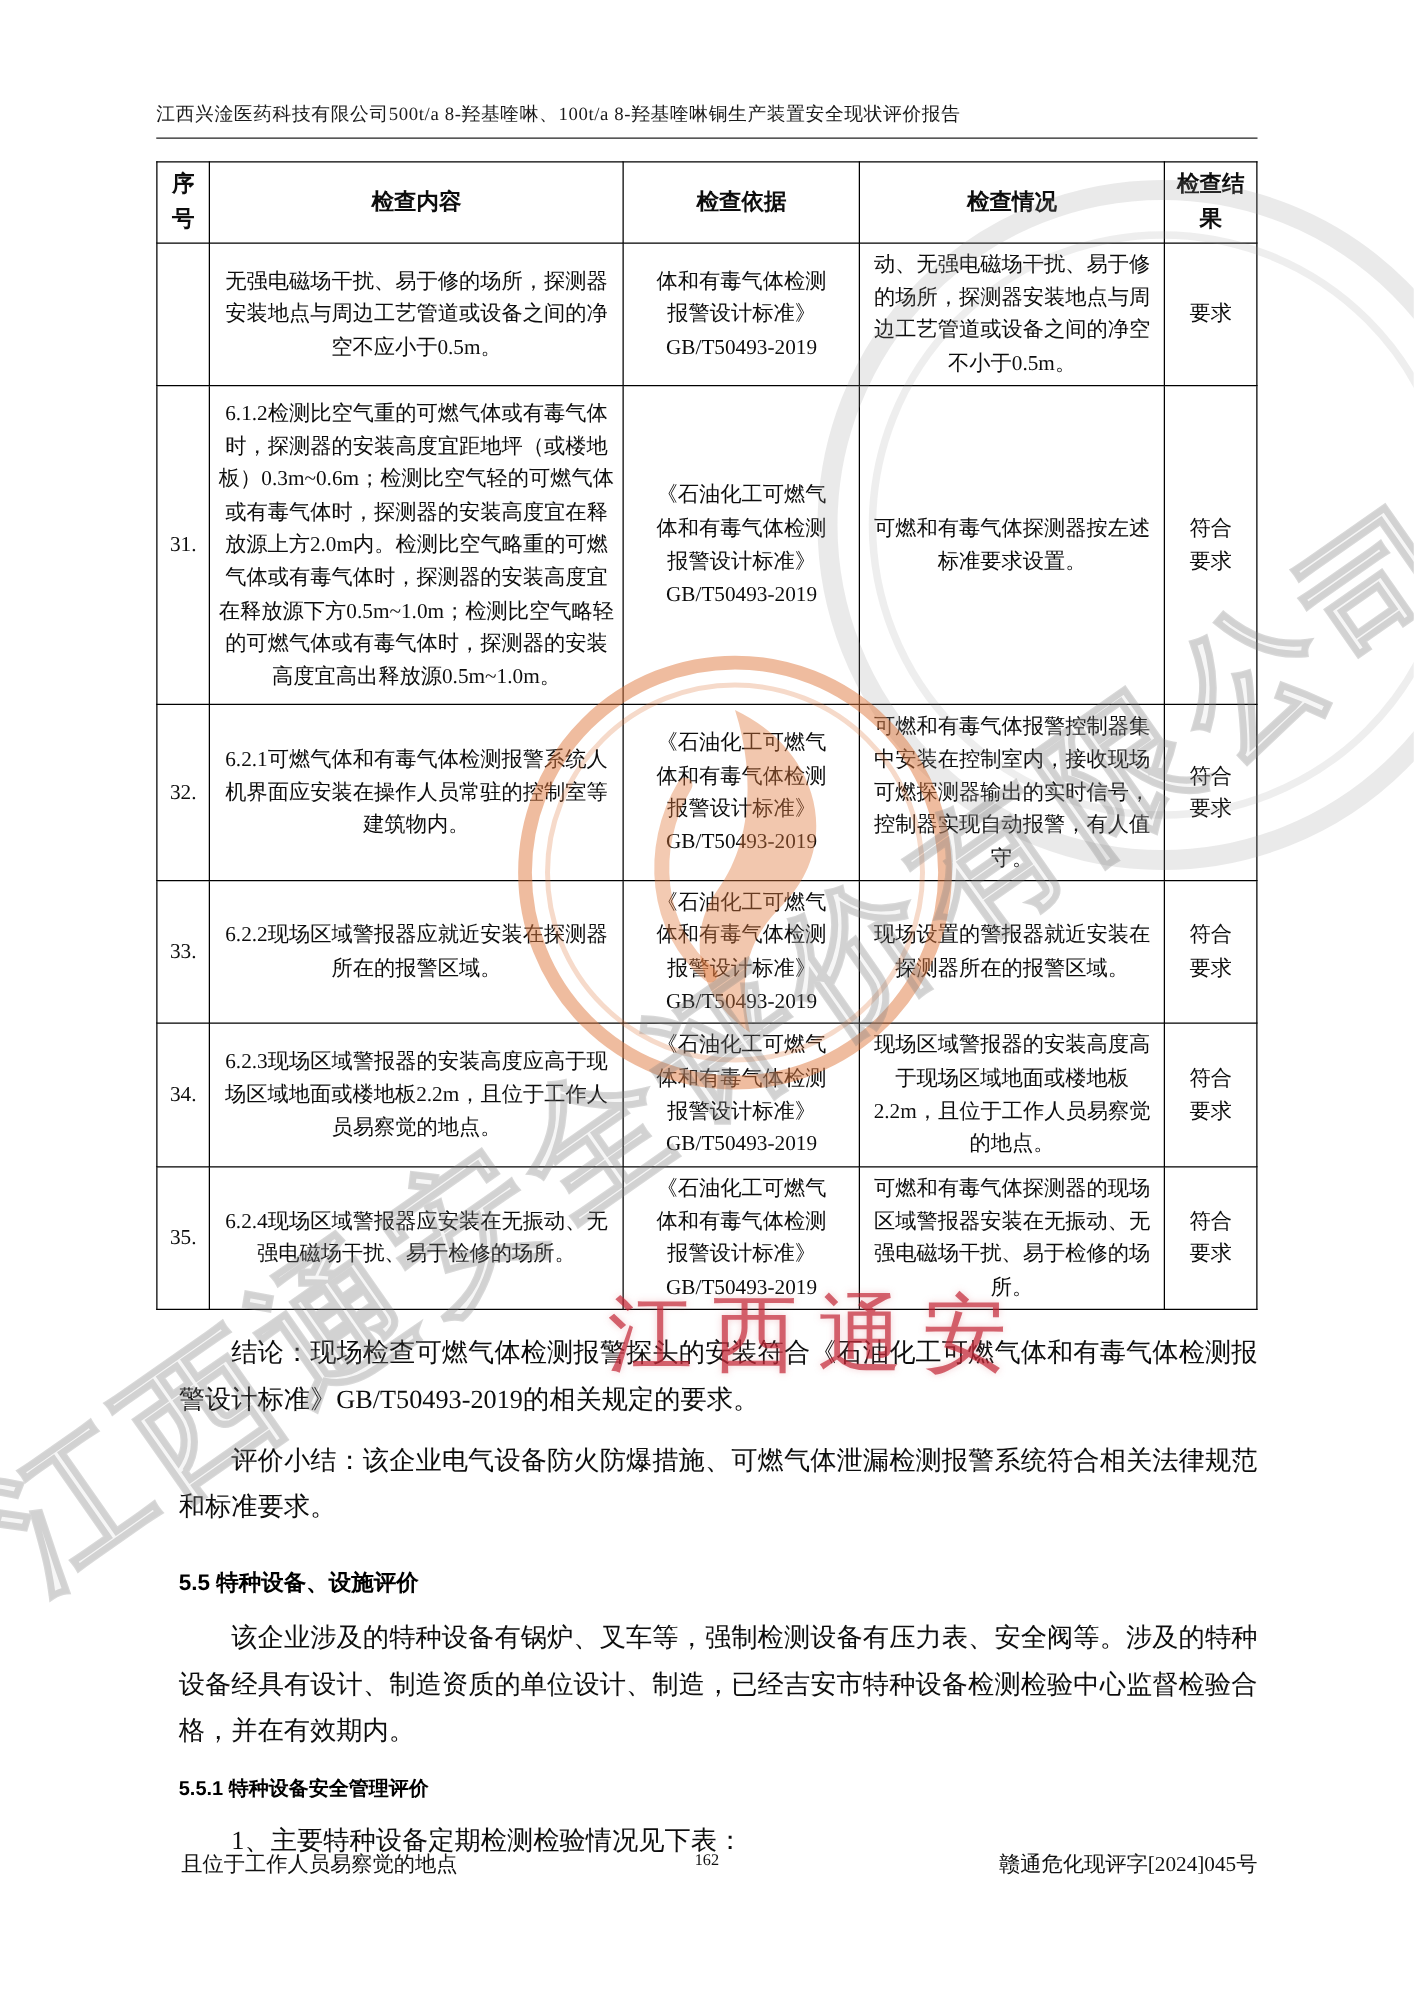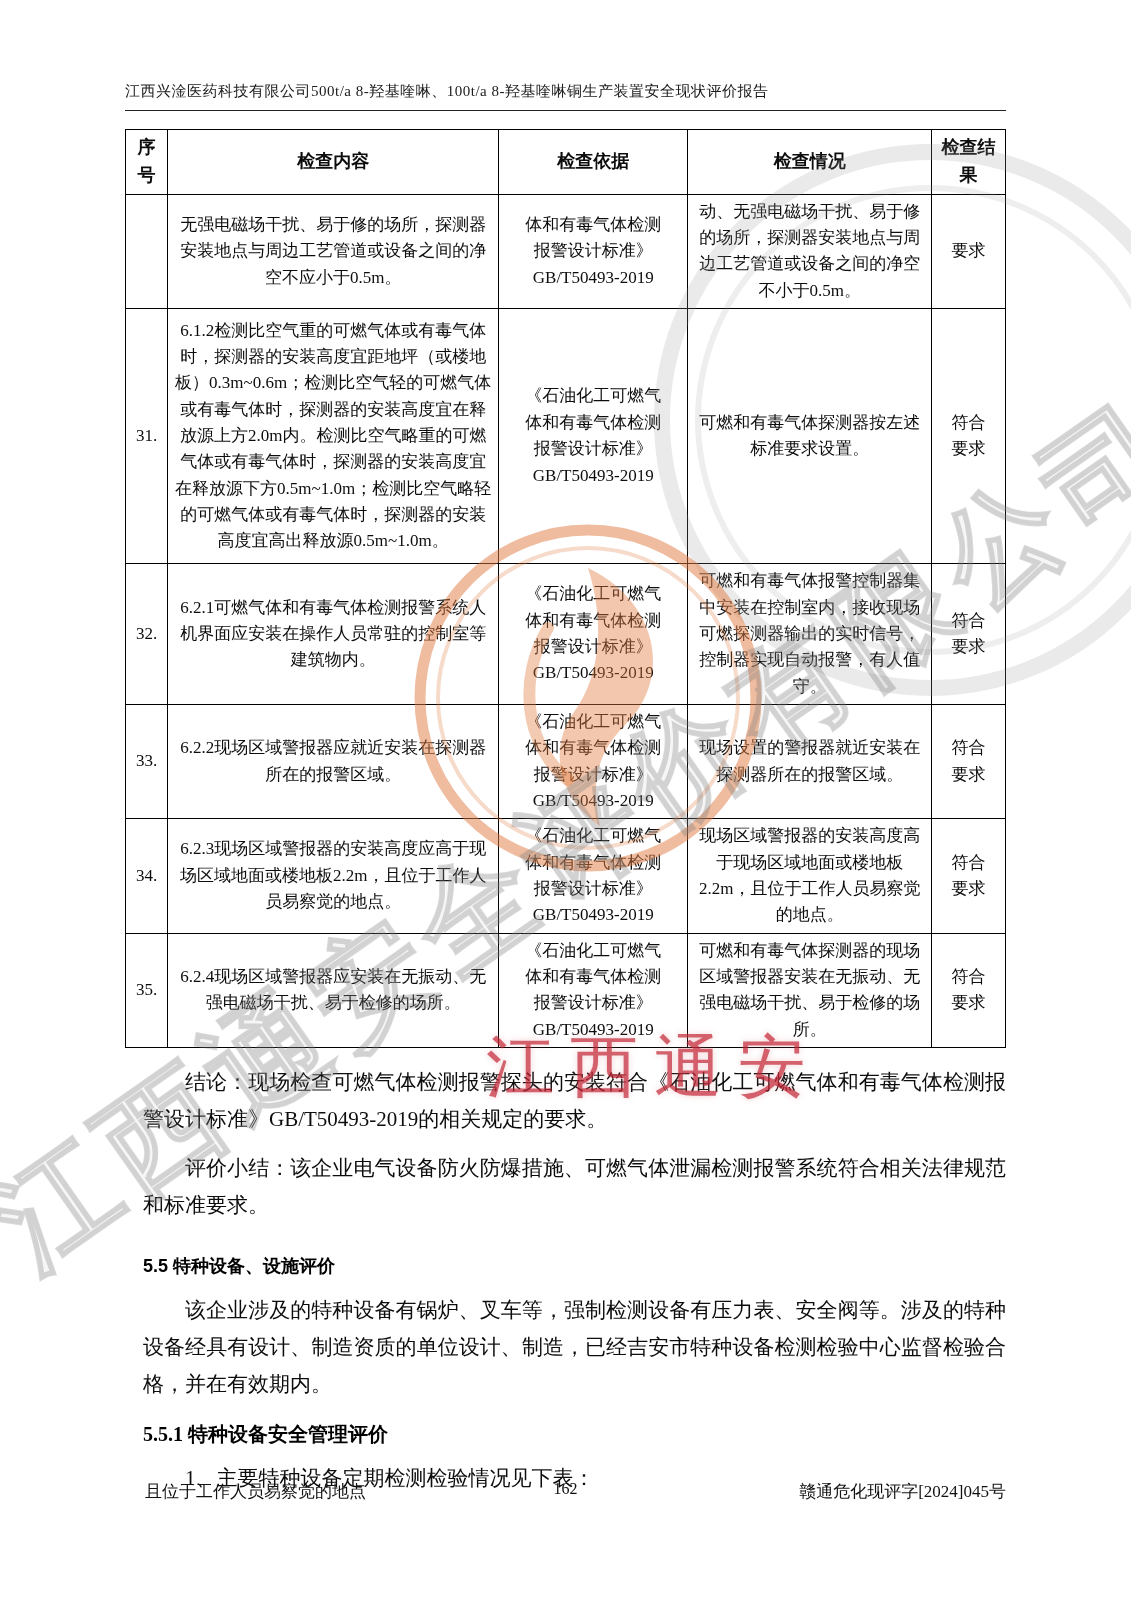--- a/index.html
+++ b/index.html
@@ -74,39 +74,39 @@
     margin-top:30px;
     font-size:18px;
     font-weight:bold;
     font-family:"Liberation Sans", sans-serif;
     color:#000;
   }
   .section-para { margin-top:14px; }
   .sub-heading {
     margin-left:18px;
     margin-top:18px;
-    font-size:20px;
+    font-size:16px;
     font-weight:bold;
-    font-family:Liberation Serif, serif;
+    font-family:Liberation Sans, sans-serif;
     color:#000;
   }
   .list-line { margin-top:12px; }
 
   .footer {
     position:absolute;
     left:125px; right:125px; top:1480px;
     display:flex;
     align-items:baseline;
     justify-content:space-between;
     font-size:17px;
     z-index:2;
     color:#111;
   }
   .footer .f-left { padding-left:20px; }
-  .footer .f-page { position:absolute; left:50%; transform:translateX(-50%); font-size:16px; }
+  .footer .f-page { position:absolute; left:50%; transform:translateX(-50%); font-size:13px; }
 
   
   .wm { position:absolute; inset:0; z-index:3; pointer-events:none; }
   .wm-diagonal {
     position:absolute;
     left:55px; top:1145px;
     transform:rotate(-35deg);
     transform-origin:left bottom;
     white-space:nowrap;
     font-size:118px;

